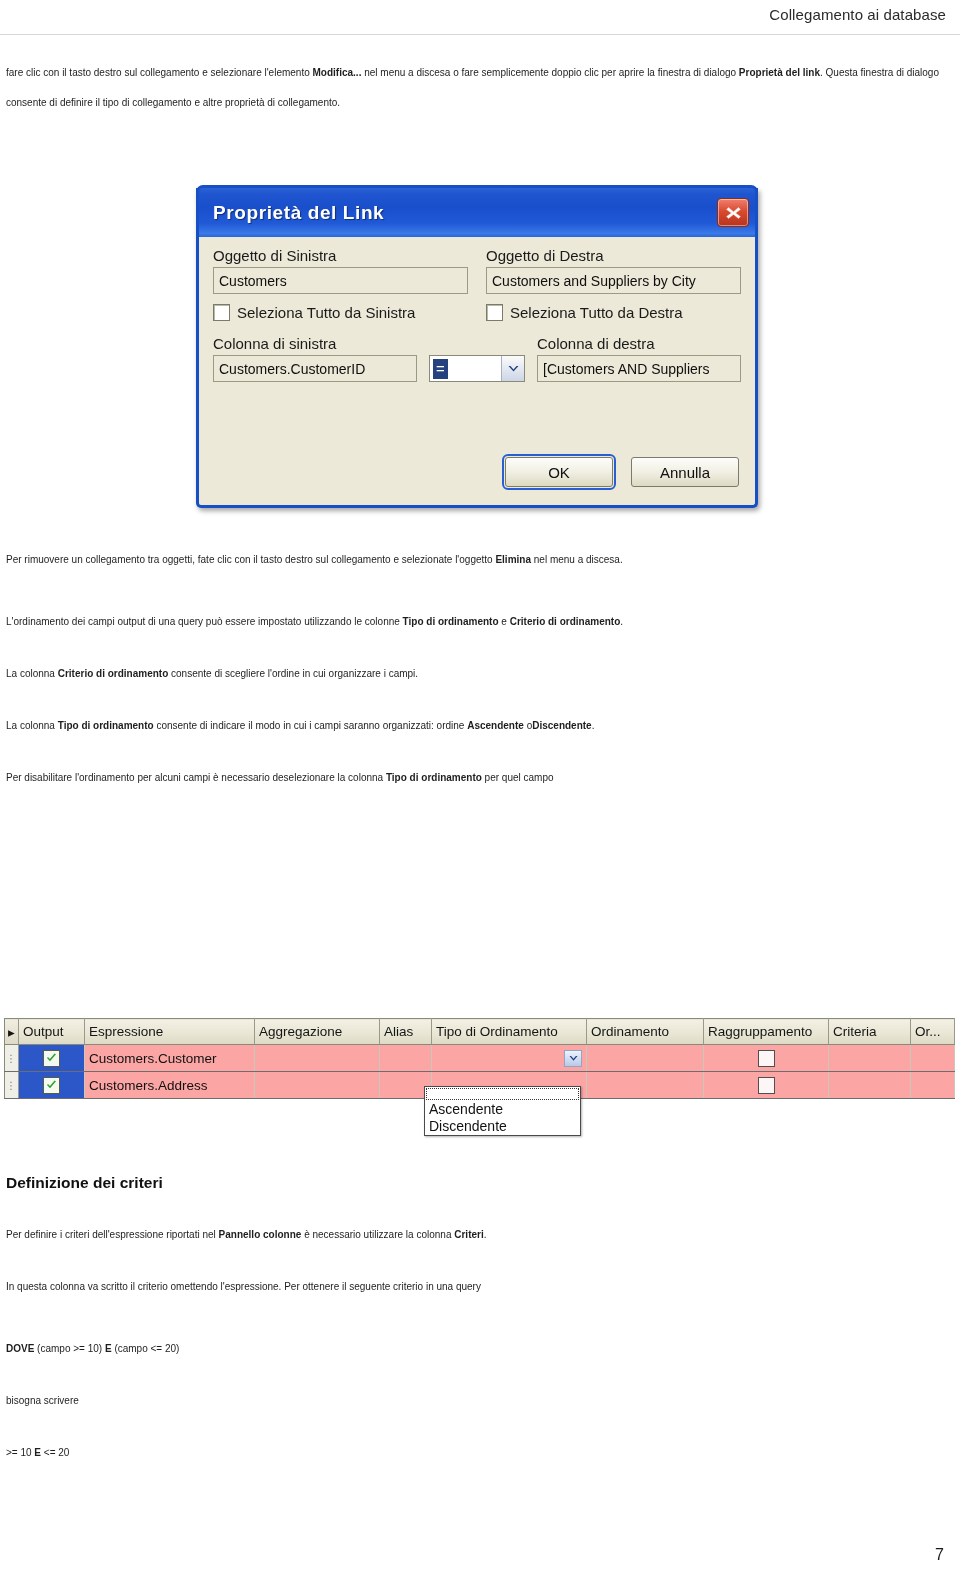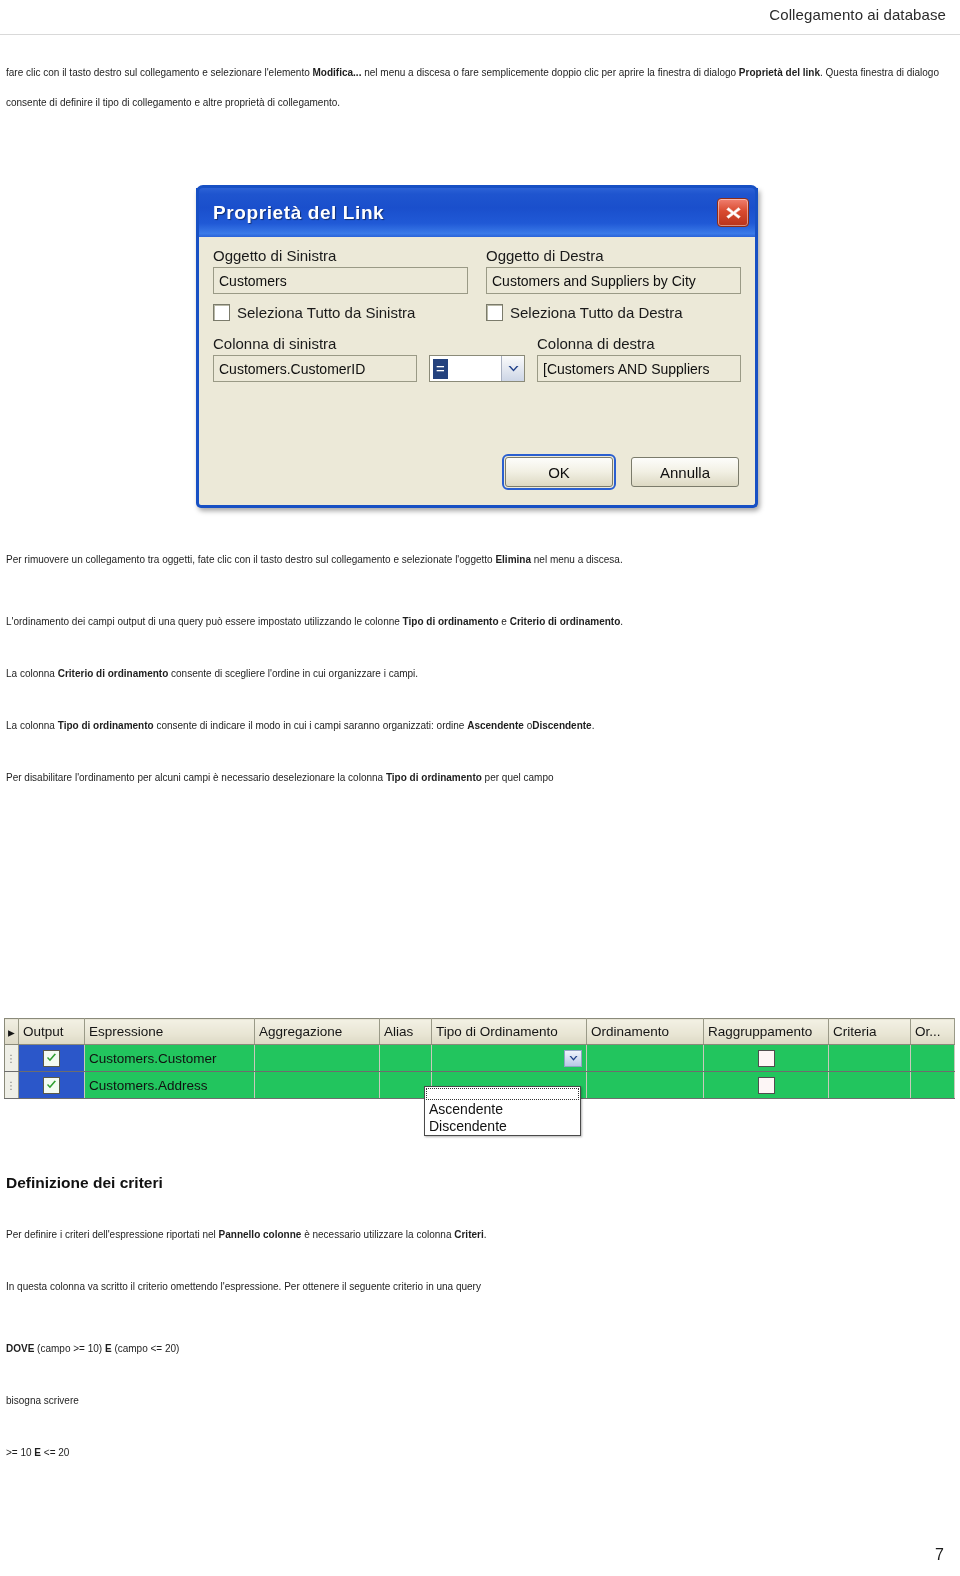--- a/index.html
+++ b/index.html
@@ -259,21 +259,21 @@
     overflow: hidden;
   }
   .grid td {
     border-right: 1px solid #c9c9bb;
     border-bottom: 1px solid #6d6d6d;
     height: 24px;
     padding: 1px 4px;
     color: #111;
     white-space: nowrap;
     overflow: hidden;
-    background: #22c55e;
+    background: #fca5a5;
   }
   th.col-handle, td.col-handle {
     width: 14px;
     padding: 0;
     text-align: center;
     background: linear-gradient(to bottom, #f1efe2, #ddd9c6);
     border-right: 1px solid #9a9a88;
   }
   td.col-handle { background: #efefe7; color:#777; font-size: 10px; letter-spacing: 1px;}
   td.cell-output {

